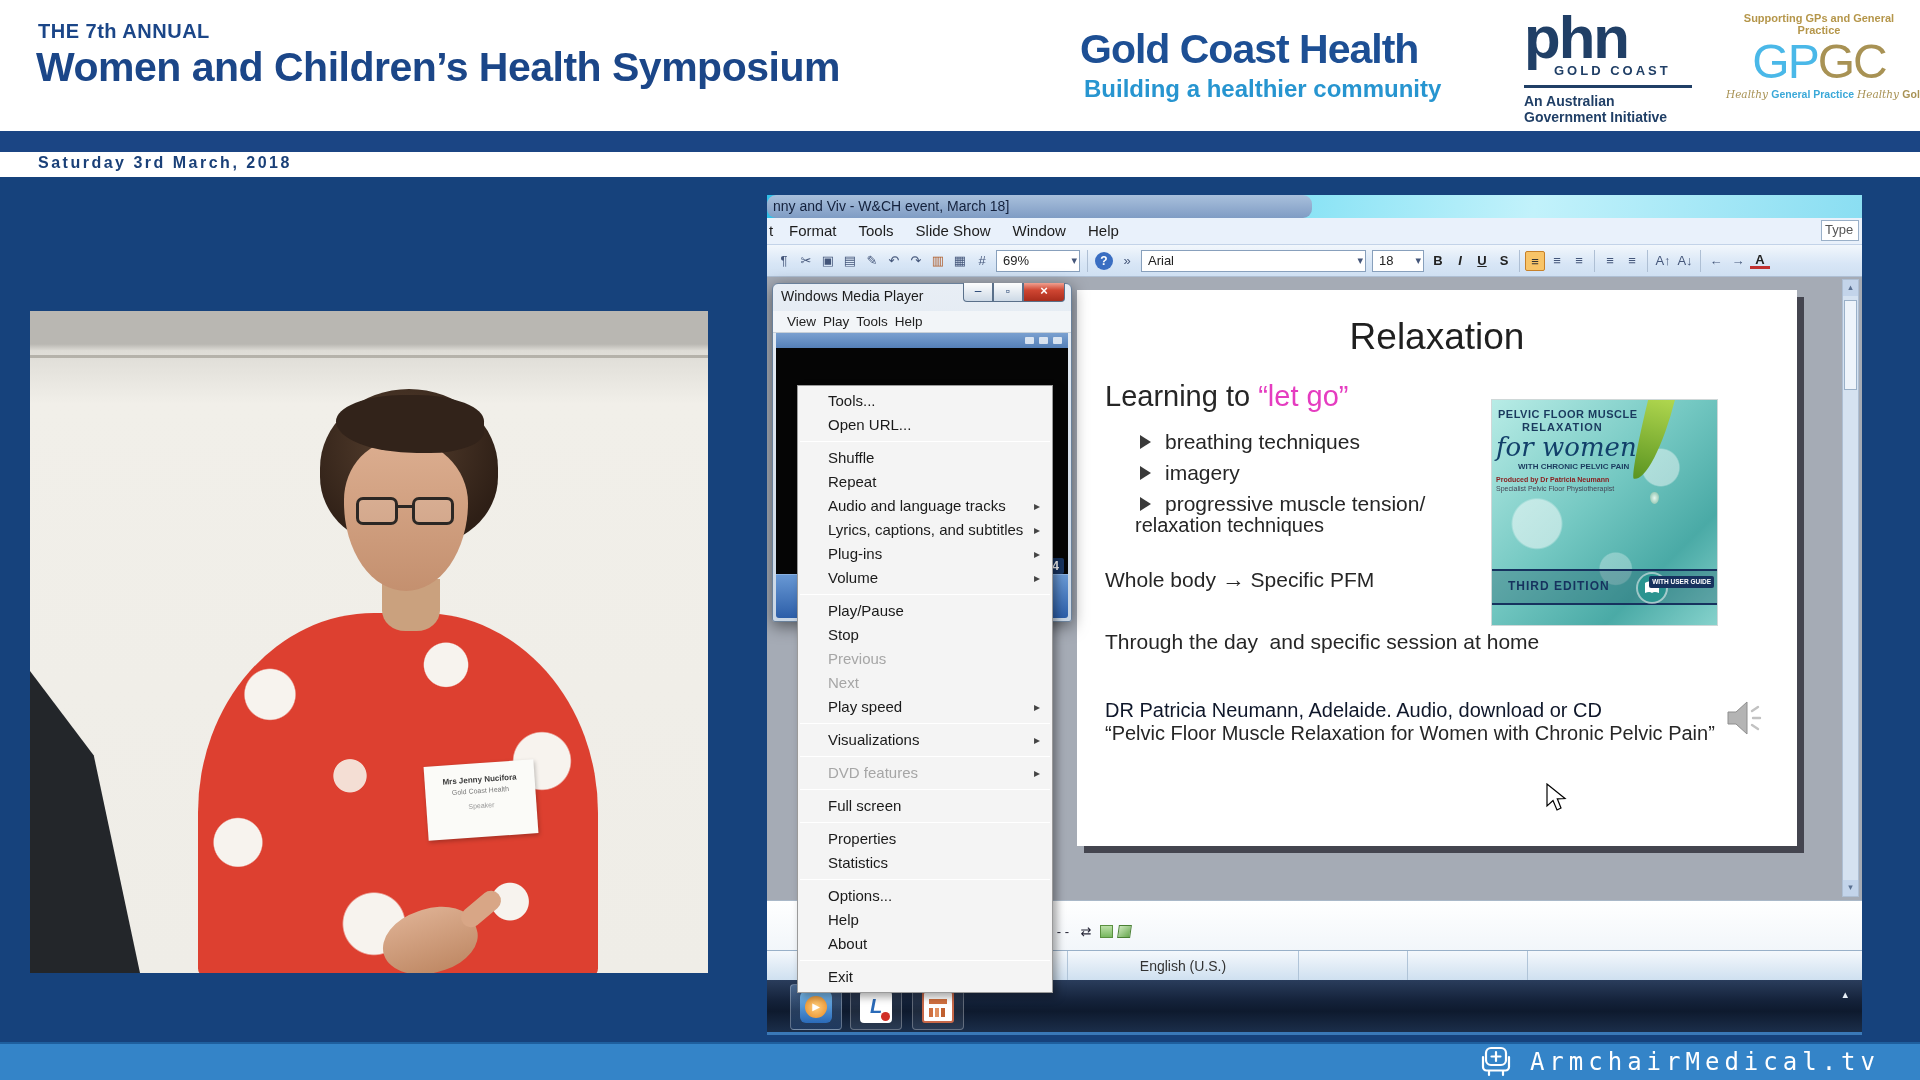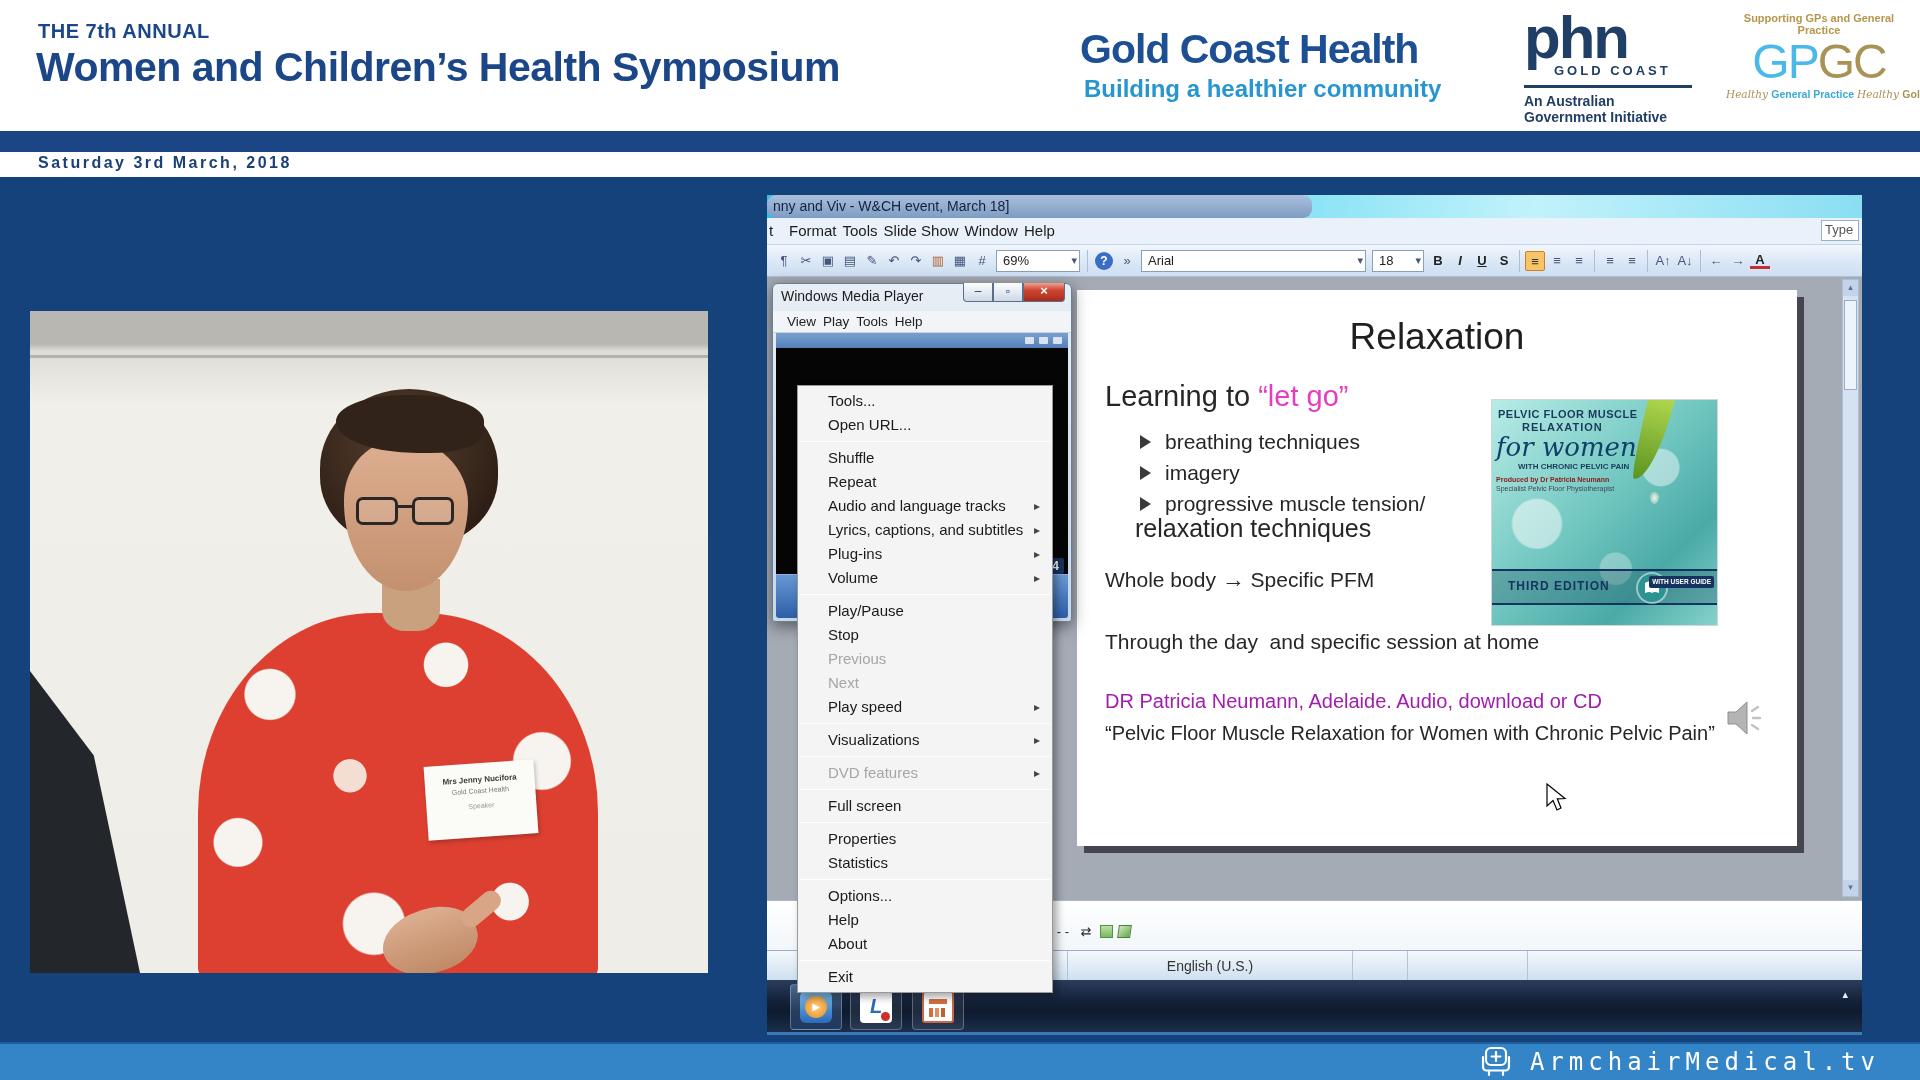--- a/index.html
+++ b/index.html
@@ -78,21 +78,21 @@
   .desktop{position:absolute;left:767px;top:195px;width:1095px;height:840px;overflow:hidden;background:#a5abb5;}
 
   .ppt-titlebar{position:absolute;left:0;top:0;width:1095px;height:23px;
     background:linear-gradient(100deg,#2fc0e8 0,#7fe0f4 45%,#c2f2fb 70%,#8adef2 100%);}
   .ppt-title-left{position:absolute;left:0;top:0;width:545px;height:23px;
     background:linear-gradient(#a9c0dc,#7f9cc4);color:#14213c;font-size:14px;line-height:23px;padding-left:6px;
     white-space:nowrap;overflow:hidden;border-radius:9px;}
   .ppt-menubar{position:absolute;left:0;top:23px;width:1095px;height:27px;background:#e9f1fb;
     border-bottom:1px solid #c3d3e8;font-size:15px;color:#1c1c1c;}
   .menu-prefix{position:absolute;left:2px;top:4px;}
-  .menu-items{position:absolute;left:22px;top:4px;display:flex;gap:6px;}
+  .menu-items{position:absolute;left:22px;top:4px;display:flex;gap:22px;}
   .menu-items .mi{cursor:default;}
   .type-box{position:absolute;right:3px;top:2px;width:38px;height:21px;background:#fff;border:1px solid #9ab0c8;
     font-size:13px;color:#555;padding:1px 3px;overflow:hidden;white-space:nowrap;}
   .ppt-toolbar{position:absolute;left:0;top:50px;width:1095px;height:32px;
     background:linear-gradient(#f2f7fc,#d8e6f6 60%,#cfe0f2);border-bottom:1px solid #aebfd4;
     display:flex;align-items:center;padding-left:6px;}
   .ti{display:inline-block;width:20px;height:20px;text-align:center;line-height:20px;font-size:13px;color:#44567a;margin:0 1px;}
   .ti.col{color:#b06030;}
   .ti.bold-g{font-weight:700;color:#222;}
   .ti.ital{font-style:italic;font-weight:700;color:#222;}
@@ -119,25 +119,25 @@
 
   
   .slide{position:absolute;left:310px;top:95px;width:720px;height:556px;background:#fff;
     box-shadow:7px 7px 0 rgba(44,44,54,.8);}
   .sl-title{position:absolute;left:0;top:26px;width:100%;text-align:center;font-size:37px;color:#1f1f1f;}
   .sl-learning{position:absolute;left:28px;top:90px;font-size:29px;color:#262626;}
   .sl-quote{color:#e53cc0;}
   .bullet-row{position:absolute;left:63px;display:flex;align-items:center;font-size:21px;color:#262626;}
   .b-arrow{width:0;height:0;border-left:11px solid #3a3a3a;border-top:7px solid transparent;
     border-bottom:7px solid transparent;margin-right:14px;}
-  .sl-cont{position:absolute;left:58px;top:224px;font-size:25px;color:#262626;}
+  .sl-cont{position:absolute;left:58px;top:224px;font-size:20px;color:#262626;}
   .sl-whole{position:absolute;left:28px;top:276px;font-size:21px;color:#262626;}
   .sl-arrow{font-weight:700;font-size:23px;}
   .sl-through{position:absolute;left:28px;top:340px;font-size:21px;color:#262626;white-space:pre-wrap;}
-  .sl-dr{position:absolute;left:28px;top:400px;font-size:20px;color:#a21caf;}
+  .sl-dr{position:absolute;left:28px;top:409px;font-size:20px;color:#0f172a;}
   .sl-quoteline{position:absolute;left:28px;top:432px;font-size:20px;color:#262626;}
   .sl-speaker{position:absolute;left:648px;top:408px;}
 
   
   .book{position:absolute;left:415px;top:110px;width:225px;height:225px;overflow:hidden;
     background:radial-gradient(circle 40px at 20% 55%,rgba(255,255,255,.5) 0 60%,transparent 65%),
                radial-gradient(circle 30px at 75% 30%,rgba(255,255,255,.45) 0 60%,transparent 65%),
                radial-gradient(circle 26px at 55% 75%,rgba(255,255,255,.3) 0 60%,transparent 65%),
                linear-gradient(135deg,#b8ece6 0,#74c8c2 45%,#4aaaa6 75%,#86d2cc 100%);
     box-shadow:0 0 0 1px #cfd8d8;}
@@ -163,21 +163,21 @@
   .notes-band{position:absolute;left:0;top:705px;width:1095px;height:50px;background:linear-gradient(#fff,#f2f6fa);
     border-top:1px solid #aab8c8;}
   .draw-bar{position:absolute;left:218px;top:22px;display:flex;align-items:center;gap:5px;}
   .di{font-size:13px;color:#223;width:18px;text-align:center;}
   .di.fc{border-bottom:3px solid #3050c0;font-weight:700;height:16px;line-height:14px;}
   .gsq{width:13px;height:13px;background:linear-gradient(#bce0a8,#78b860);border:1px solid #5a9040;}
   .gcube{width:13px;height:13px;background:linear-gradient(135deg,#cce8bc,#68a850);border:1px solid #4a8034;transform:skewX(-8deg);}
 
   .status-bar{position:absolute;left:0;top:755px;width:1095px;height:30px;
     background:linear-gradient(#f4f8fc,#cfe0f0);border-top:1px solid #98b0c8;font-size:14px;color:#333;}
-  .lang-cell{position:absolute;left:300px;top:0;width:286px;height:30px;line-height:30px;text-align:center;
+  .lang-cell{position:absolute;left:300px;top:0;width:232px;height:30px;line-height:30px;text-align:center;
     border-left:1px solid #b0c4d8;border-right:1px solid #b0c4d8;}
   .sb-sep{position:absolute;top:0;width:1px;height:30px;background:#b0c4d8;}
 
   
   .taskbar{position:absolute;left:0;top:785px;width:1095px;height:55px;
     background:linear-gradient(#2a3d5c 0,#14223a 40%,#0e1a2e 60%,#1b2e4a 100%);
     border-bottom:3px solid #3a79b8;}
   .tb-btn{position:absolute;top:4px;width:52px;height:46px;border:1px solid rgba(255,255,255,.28);border-radius:4px;
     background:rgba(255,255,255,.07);display:flex;align-items:center;justify-content:center;}
   .tb-btn.active{background:linear-gradient(rgba(150,200,255,.35),rgba(60,120,200,.2));}

